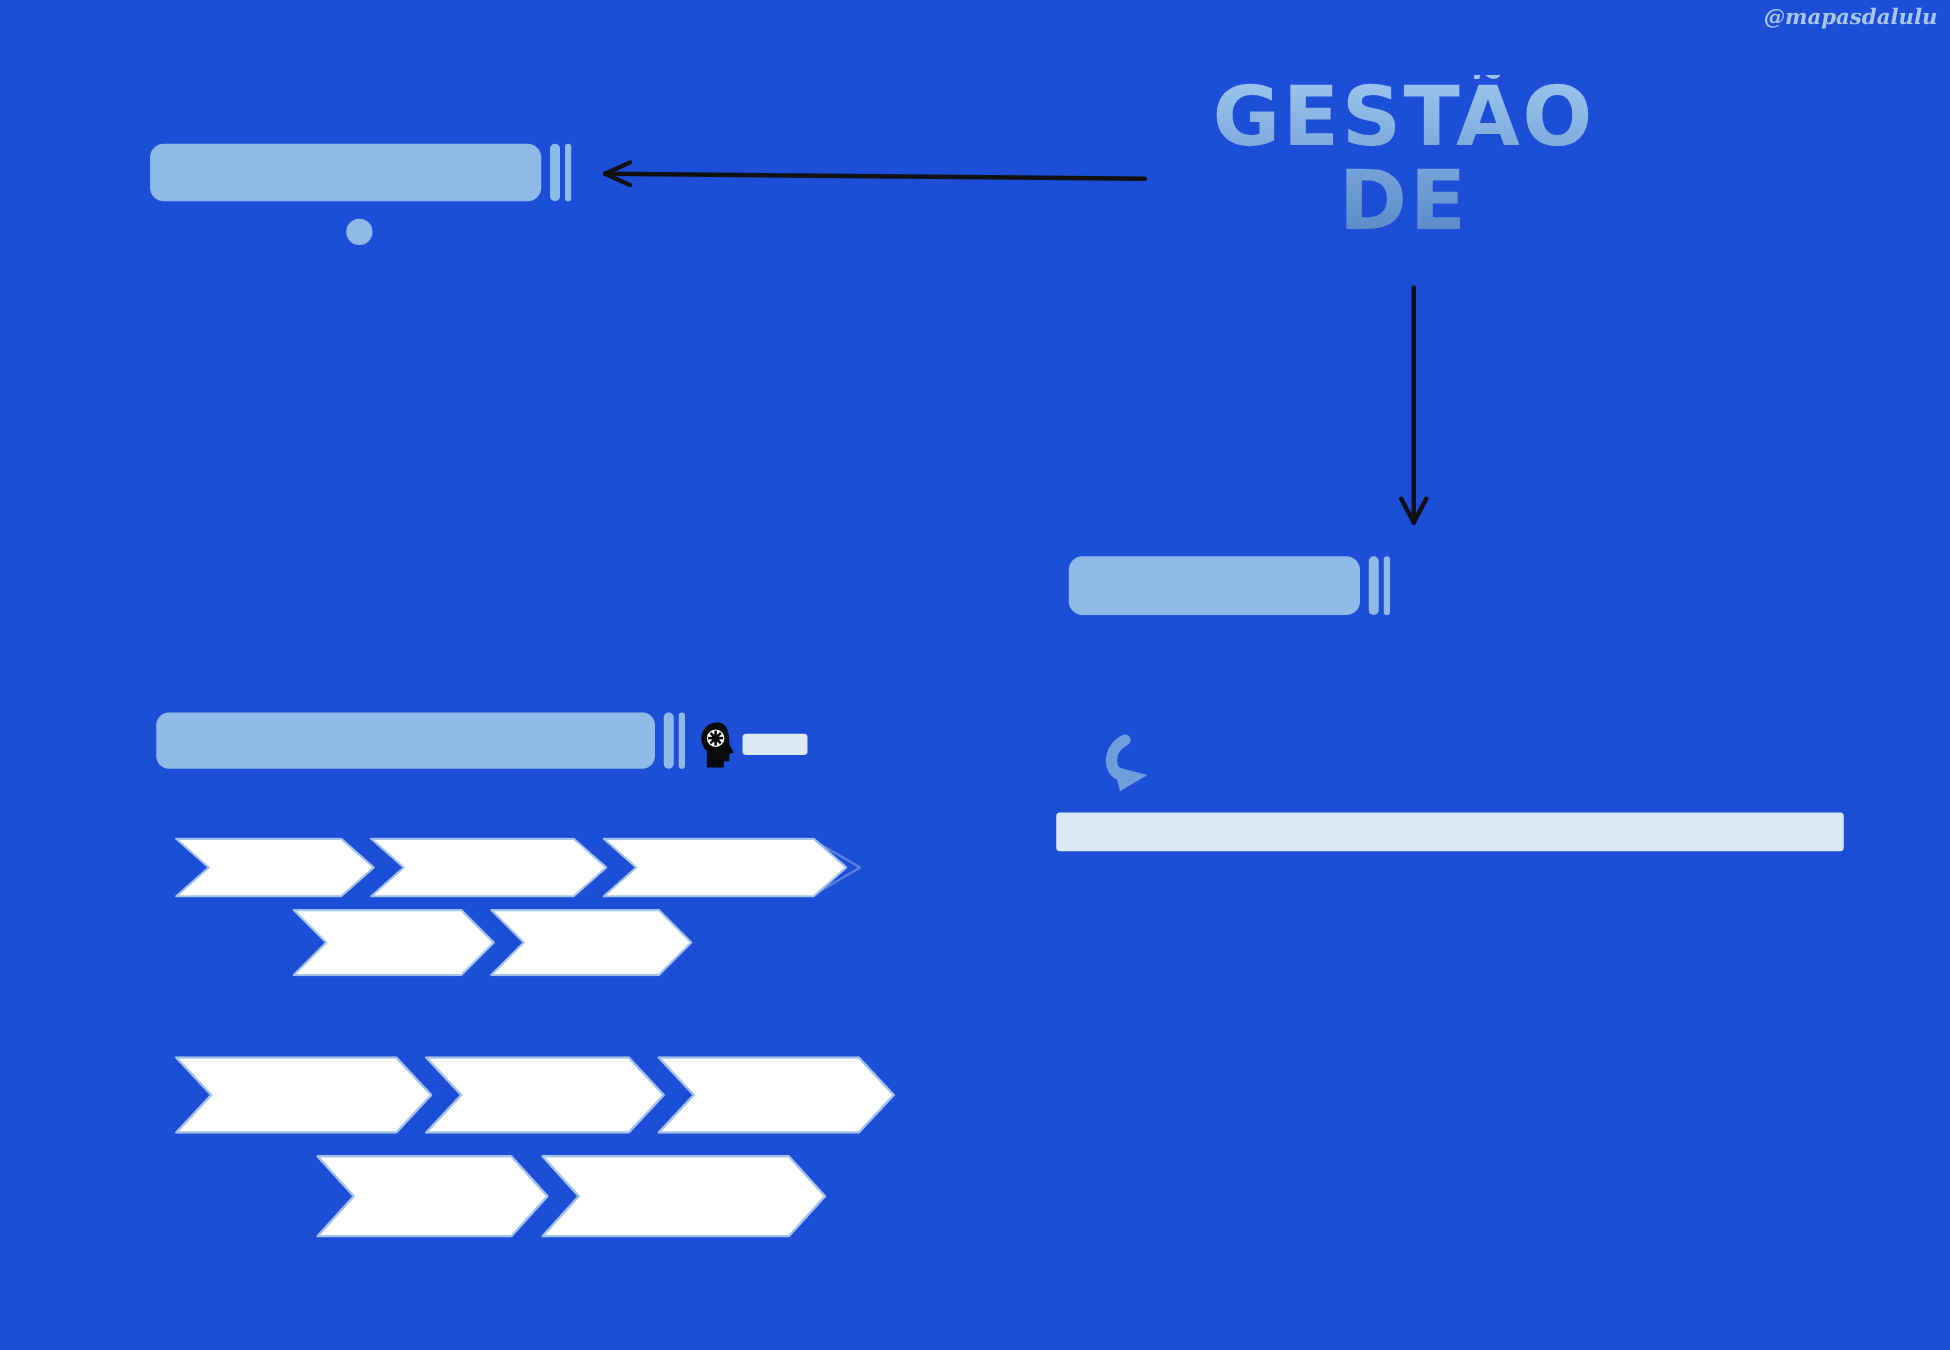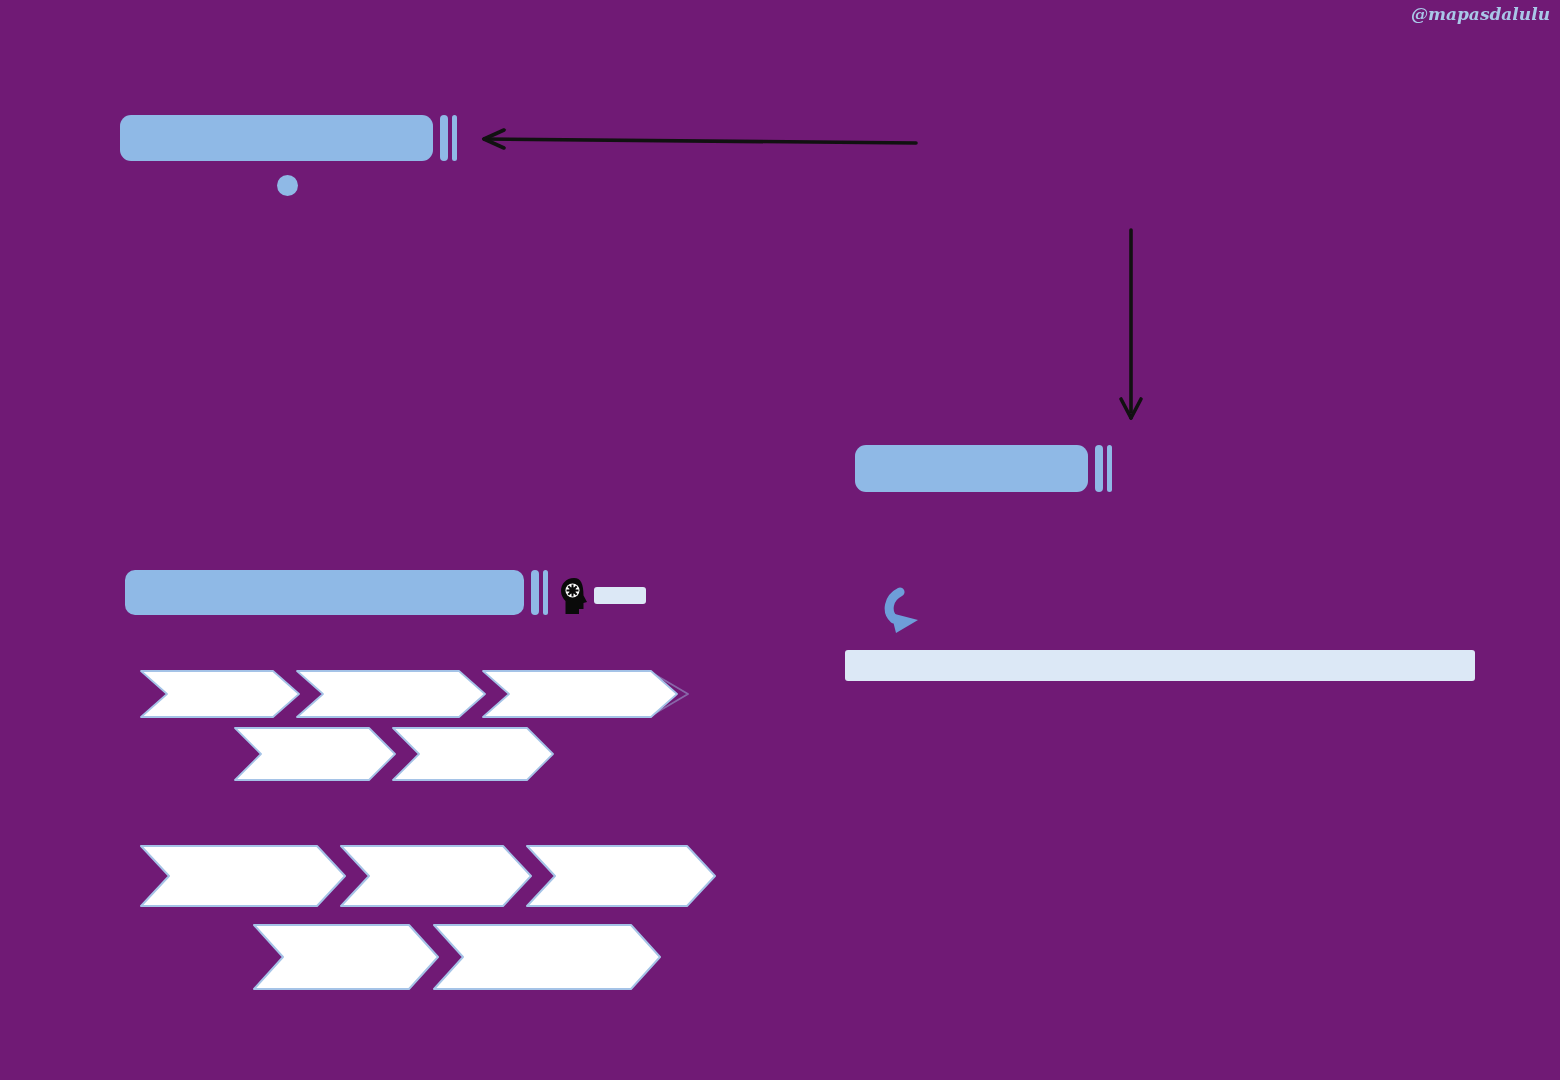--- a/index.html
+++ b/index.html
@@ -1,19 +1,19 @@
 <!DOCTYPE html>
 <html style="--primary-blue: #8FB9E6; --light-blue-bar: #DCE8F6; --chevron-outline: #A5C3E7; --title-grad-top: #9CC6EE; --title-grad-bottom: #5787C6; --arrow-black: #111111; --watermark-blue: #A9C7E8; --icon-blue: #6E9ED9;"><head>
 <meta charset="utf-8">
 <style>
   html,body{margin:0;padding:0;background:#ffffff;}
   .canvas{
     position:relative;
     width:1560px;height:1080px;
-    background:#701a75;
+    background:#1d4ed8;
     overflow:hidden;
     font-family:"Liberation Sans",sans-serif;
   }
   .abs{position:absolute;}
 
   
   .watermark{
     left:1390px;top:4px;width:160px;
     text-align:right;
     font-family:"DejaVu Serif",serif;
@@ -95,20 +95,21 @@
   }
 </style>
 </head>
 <body>
 
 <div class="canvas">
 
   <div class="abs watermark">@mapasdalulu</div>
 
   <div class="abs title">
+    <div class="line l1">GESTÃO DE</div>
   </div>
 
   <svg class="abs ink" style="left:476px;top:126px;" width="450" height="28" viewBox="0 0 450 28">
     <line x1="440" y1="17" x2="10" y2="13"></line>
     <line x1="8" y1="13" x2="28" y2="4"></line>
     <line x1="8" y1="13" x2="28" y2="22"></line>
   </svg>
 
   <svg class="abs ink" style="left:1116px;top:226px;" width="32" height="200" viewBox="0 0 32 200">
     <line x1="15" y1="4" x2="15" y2="186"></line>

